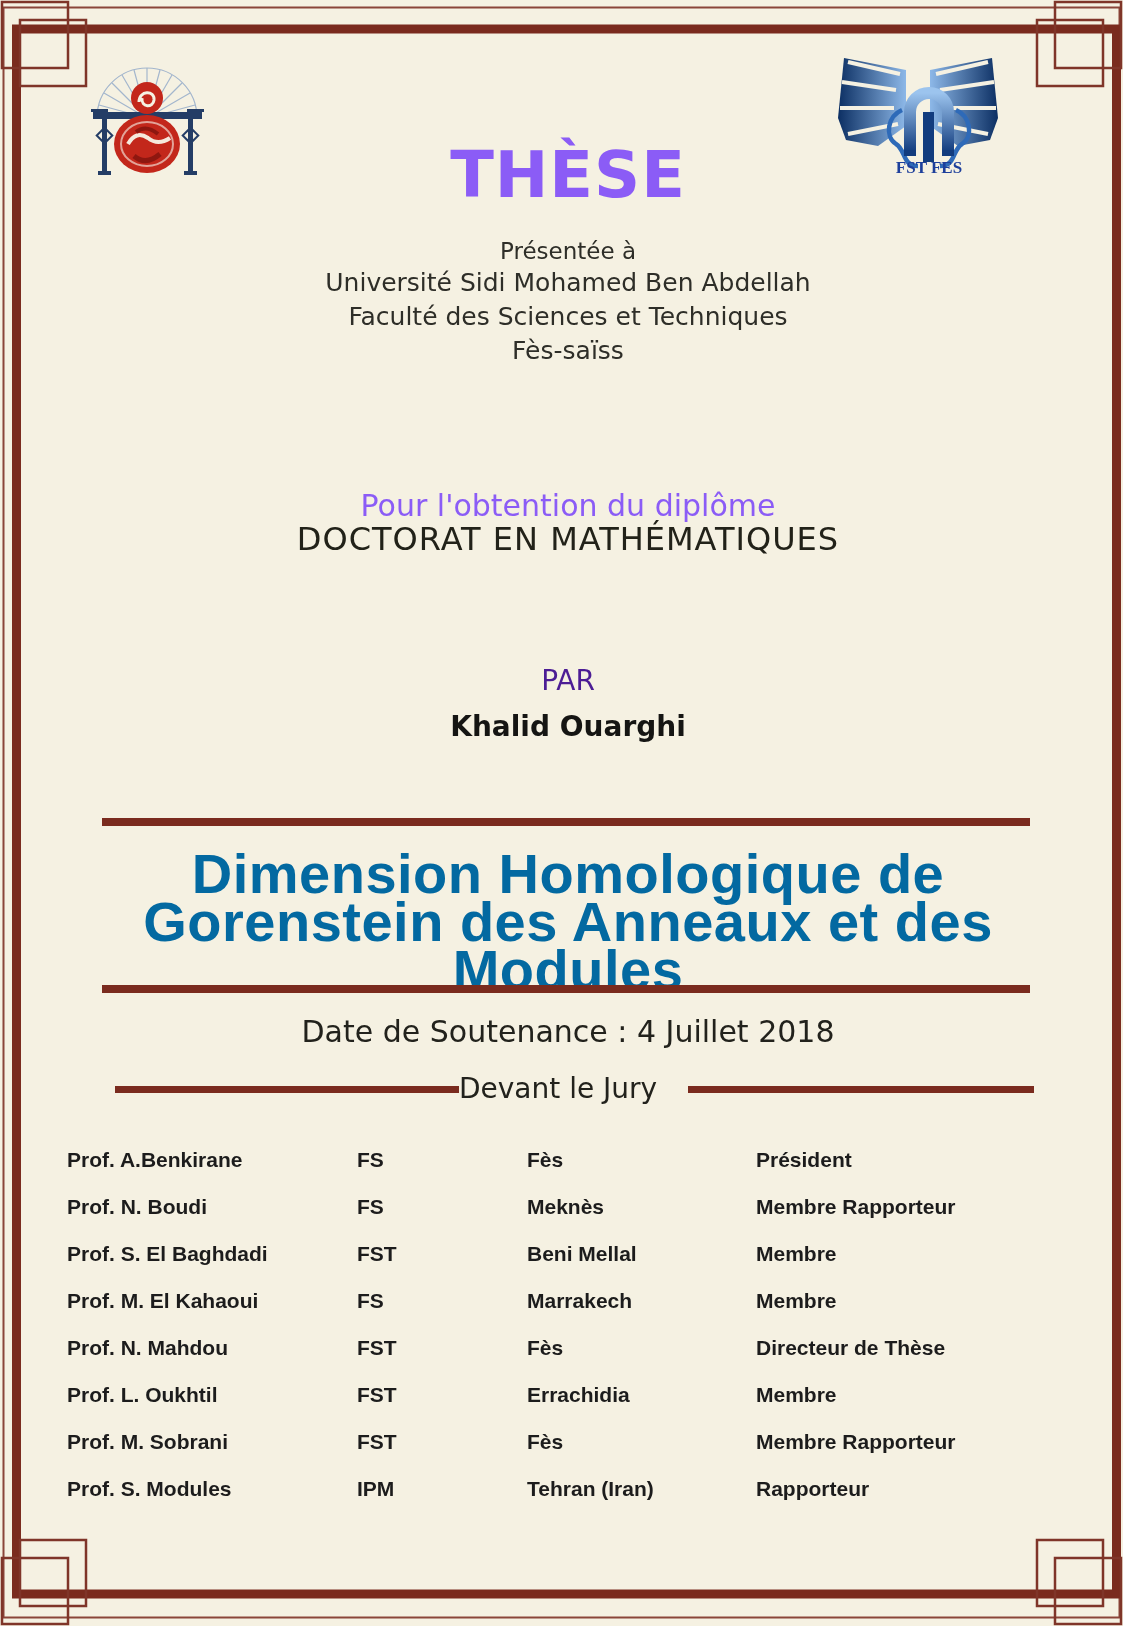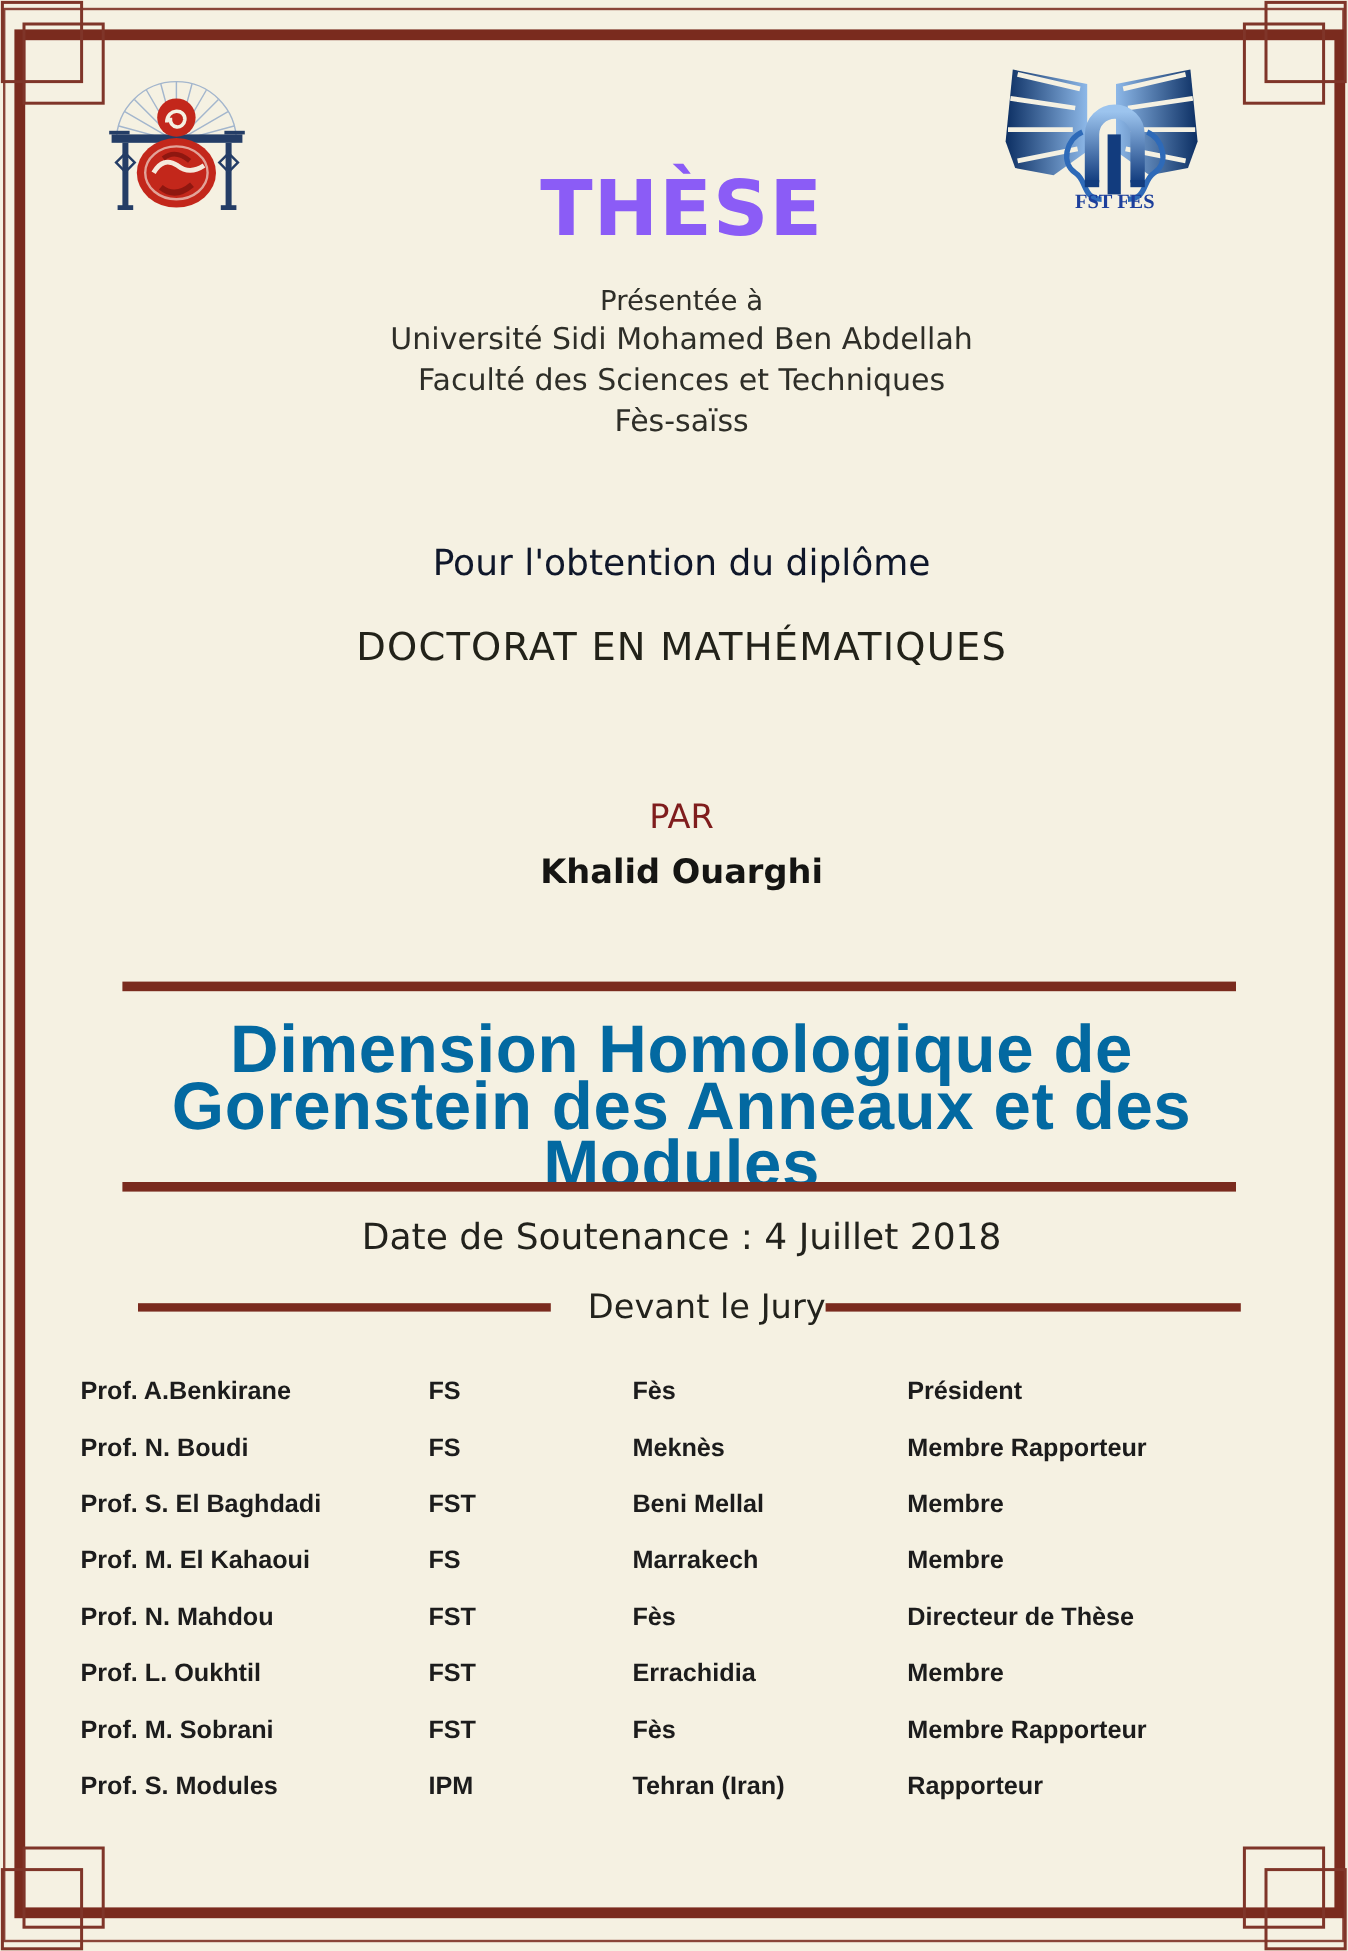--- a/index.html
+++ b/index.html
@@ -8,36 +8,36 @@
     position:relative; width:1123px; height:1626px;
     background:#f5f1e2; overflow:hidden;
     color:#26261f;
   }
   .abs { position:absolute; }
   .centered { left:20px; width:1096px; text-align:center; }
 
   .doc-type   { top:138px; font-size:64px; font-weight:bold; letter-spacing:1px; color:#8b5cf6; font-family:"DejaVu Sans",sans-serif; }
   .presented  { top:238px; font-size:23px; color:#2e2e28; }
   .inst-block { top:266px; font-size:25px; line-height:34px; color:#2e2e28; }
-  .degree-intro { top:452px; font-size:30px; color:#0f172a; }
+  .degree-intro { top:488px; font-size:30px; color:#8b5cf6; }
   .degree-name  { top:520px; font-size:32px; letter-spacing:1px; color:#222219; }
-  .par-label    { top:664px; font-size:28px; color:#7f1d1d; }
+  .par-label    { top:664px; font-size:28px; color:#4c1d95; }
   .author-name  { top:710px; font-size:28px; font-weight:bold; color:#151513; }
 
   .rule { left:102px; width:928px; height:8px; background:#7a2b1e; }
   .rule-1 { top:818px; }
   .rule-2 { top:985px; }
 
   .thesis-title { top:850px; font-family:"Liberation Sans", sans-serif;
                   font-size:56px; font-weight:bold; line-height:48px;
                   letter-spacing:0.5px; color:#0369a1; }
 
   .date-line { top:1014px; font-size:30px; color:#22221c; }
 
-  .jury-head-text { top:1072px; left:459px; width:229px; text-align:right;
+  .jury-head-text { top:1072px; left:459px; width:229px; text-align:left;
                     font-size:28px; color:#22221c; }
   .jury-head-rule { top:1086px; height:7px; background:#7a2b1e; }
   .jury-head-rule.l { left:115px; width:344px; }
   .jury-head-rule.r { left:688px; width:346px; }
 
   .jury-table { top:1136px; left:0; width:1123px;
                 font-family:"Liberation Sans", sans-serif;
                 font-size:21px; font-weight:bold; color:#1c1c1c; }
   .jury-row { display:grid; grid-template-columns:290px 170px 229px 1fr;
               padding-left:67px; height:47px; align-items:center; }

